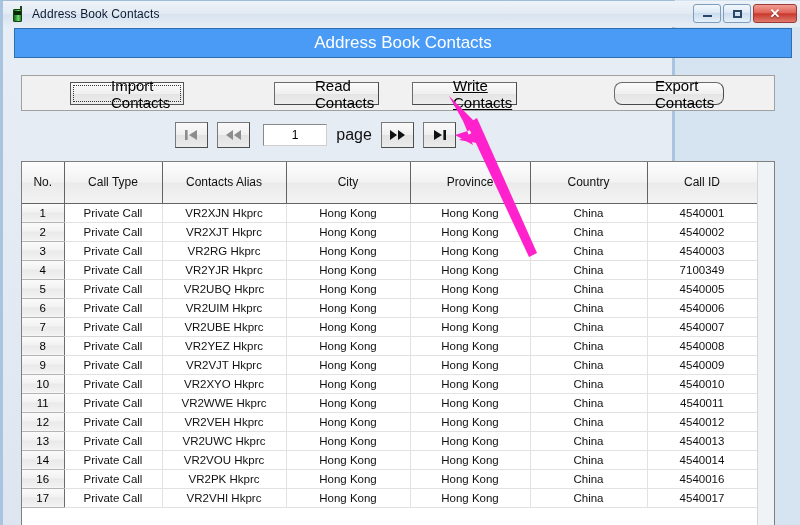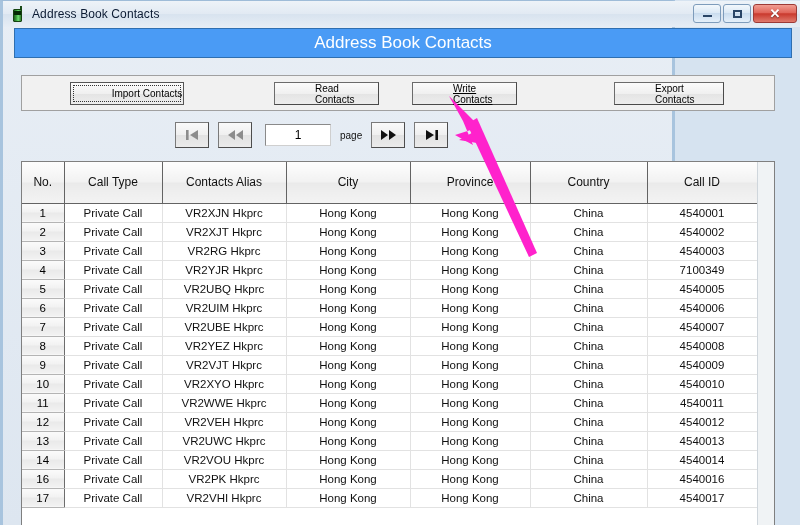--- a/index.html
+++ b/index.html
@@ -111,39 +111,39 @@
     border: 1px solid #a0a0a0;
   }
   .tb-btn {
     position: absolute;
     top: 6px;
     height: 23px;
     background: linear-gradient(to bottom, #fbfbfb 0%, #f0f0f0 50%, #e4e4e4 51%, #ededed 100%);
     border: 1px solid #6b6b6b;
     border-right-color: #4a4a4a;
     border-bottom-color: #4a4a4a;
-    font-size: 10px;
+    font-size: 15px;
     color: #000000;
     display: flex; align-items: center; justify-content: center;
     font-family: "Liberation Sans", sans-serif;
     cursor: default;
     padding-left: 40px;
   }
   .tb-btn.focused {
     border: 1px solid #555;
   }
   .tb-btn.focused .focus-ring {
     position: absolute;
     left: 2px; top: 2px; right: 2px; bottom: 2px;
     border: 1px dotted #333;
   }
   #btn-import { left: 48px;  width: 114px; }
   #btn-read   { left: 252px; width: 105px; align-items: center; }
   #btn-write  { left: 390px; width: 105px; text-decoration: underline; }
-  #btn-export { left: 592px; width: 110px; }
+  #btn-export { left: 592px; width: 110px; border-radius: 8px; }
 
   
   #pager {
     position: absolute;
     left: 172px; top: 118px;
     width: 290px; height: 32px;
     display: flex; align-items: center;
   }
   .nav-btn {
     width: 34px; height: 26px;
@@ -163,21 +163,21 @@
     border-right-color: #cfcfcf;
     border-bottom-color: #cfcfcf;
     text-align: center;
     font-size: 12px;
     font-family: "Liberation Sans", sans-serif;
     color: #000;
     line-height: 20px;
     margin-left: 4px;
   }
   #page-label {
-    font-size: 10px;
+    font-size: 16px;
     color: #111;
     margin: 0 9px 0 9px;
   }
 
   
   #grid-wrap {
     position: absolute;
     left: 18px; top: 160px;
     width: 754px; height: 365px;
     background: #ffffff;

